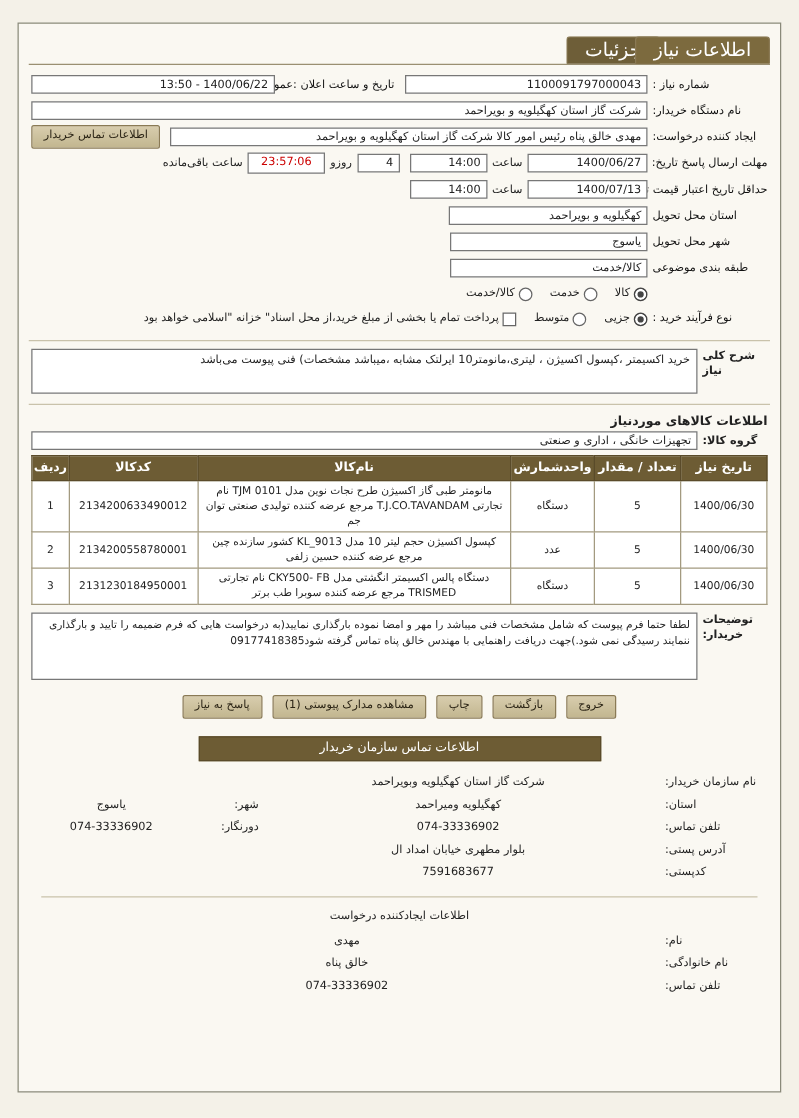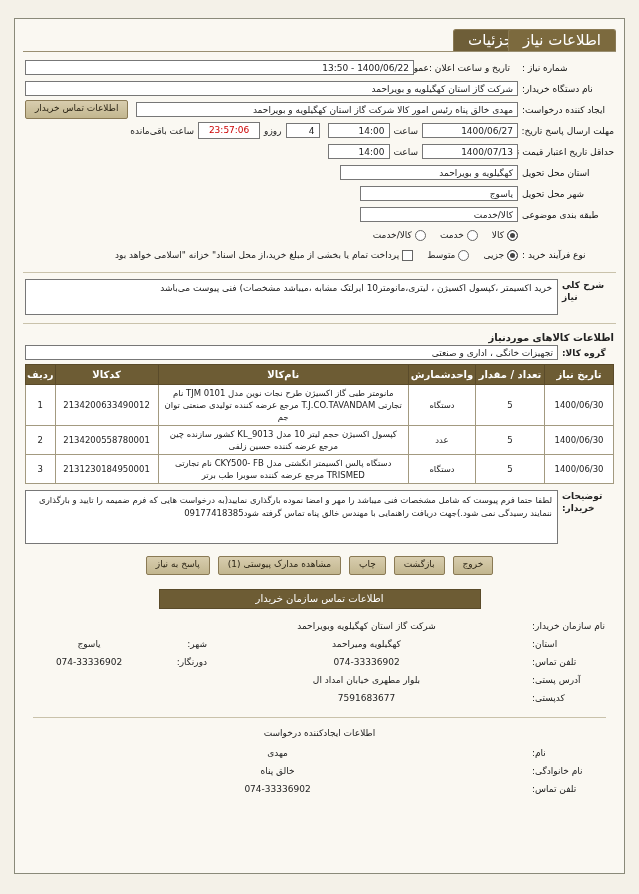--- a/index.html
+++ b/index.html
@@ -253,20 +253,21 @@
 
     <div class="tabbar">
       <div class="tab secondary">جزئیات</div>
       <div class="tab">اطلاعات نیاز</div>
     </div>
 
     <div class="form">
 
       <div class="row">
         <div class="lbl">شماره نیاز :</div>
+        <div class="fld half">1100091797000043</div>
         <div class="sep"></div>
         <div class="lbl">تاریخ و ساعت اعلان :عمومی</div>
         <div class="fld half">1400/06/22 - 13:50</div>
       </div>
 
       <div class="row">
         <div class="lbl">نام دستگاه خریدار:</div>
         <div class="fld" style="flex:1">شرکت گاز استان کهگیلویه و بویراحمد</div>
       </div>
 
@@ -298,21 +299,21 @@
           <span>قیمت تا تاریخ</span>
         </div>
         <div class="fld" style="width:96px">1400/07/13</div>
         <div class="inline-lbl">ساعت</div>
         <div class="fld" style="width:62px">14:00</div>
         <div style="flex:1"></div>
       </div>
 
       <div class="row">
         <div class="lbl">استان محل تحویل</div>
-        <div class="fld" style="width:178px">کهگیلویه و بویراحمد</div>
+        <div class="fld" style="width:159px">کهگیلویه و بویراحمد</div>
         <div style="flex:1"></div>
       </div>
 
       <div class="row">
         <div class="lbl">شهر محل تحویل</div>
         <div class="fld" style="width:158px">یاسوج</div>
         <div style="flex:1"></div>
       </div>
 
       <div class="row">

